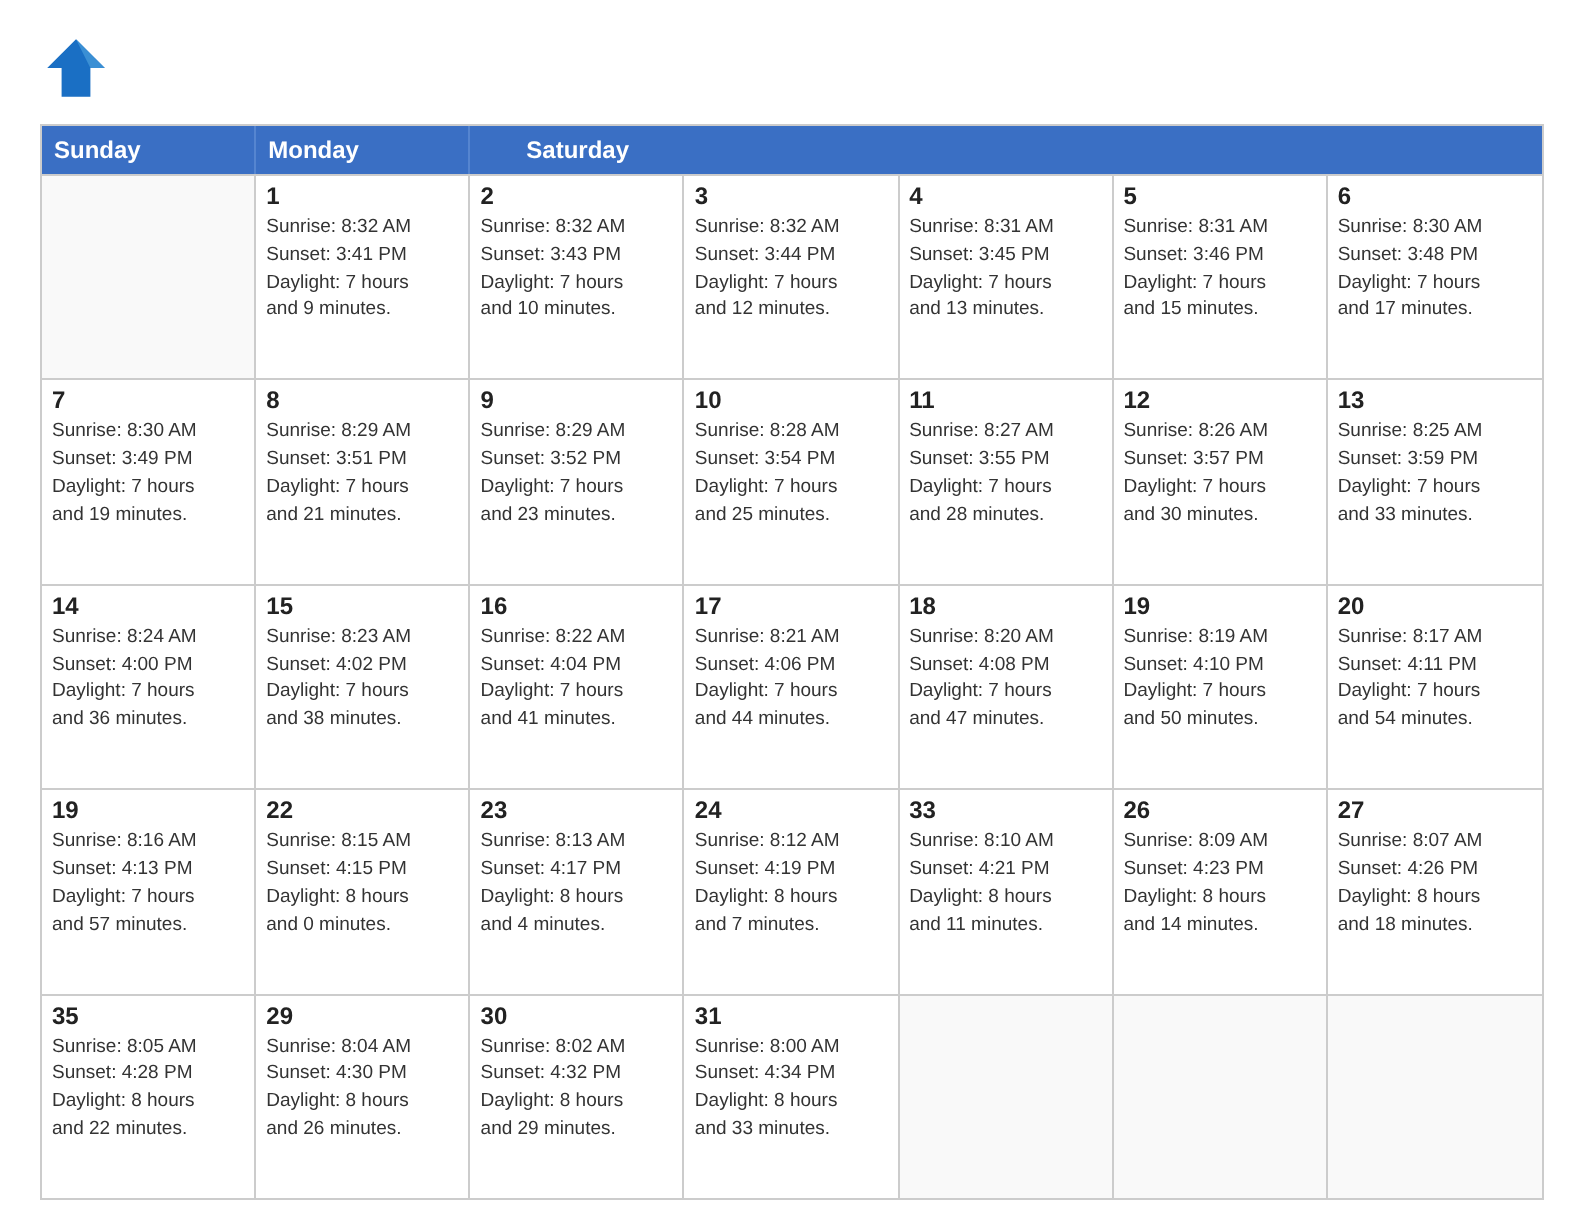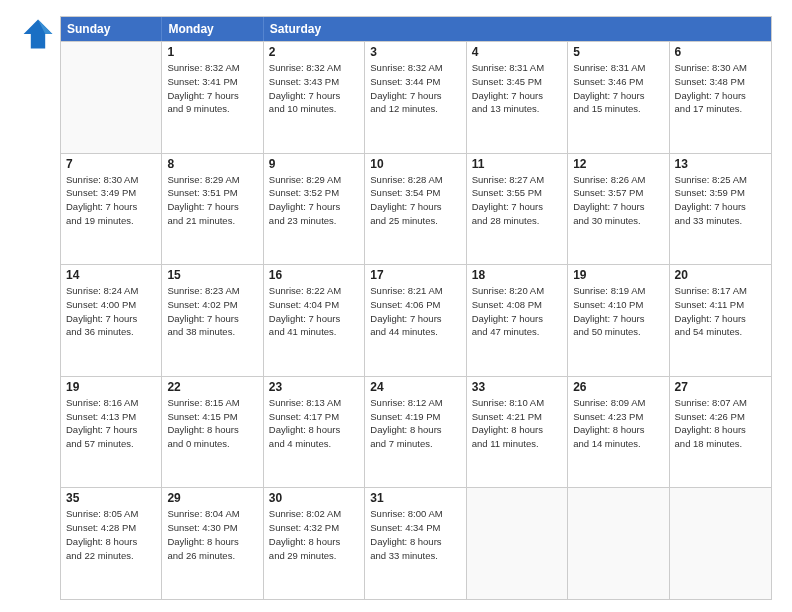--- a/index.html
+++ b/index.html
@@ -8,21 +8,21 @@
       height: 612px;
       font-family: Arial, sans-serif;
       background: #fff;
       overflow: hidden;
     }
     .page {
       width: 792px;
       height: 612px;
       padding: 16px 20px 12px 20px;
       display: flex;
-      flex-direction: row;
+      flex-direction: column;
     }
     .header {
       display: flex;
       justify-content: space-between;
       align-items: flex-start;
       margin-bottom: 10px;
     }
     .logo {
       display: flex;
       align-items: center;
@@ -71,21 +71,21 @@
       grid-template-columns: repeat(7, 1fr);
       background: #3a6fc4;
     }
     .cal-header-cell {
       color: #fff;
       font-size: 12px;
       font-weight: bold;
       padding: 5px 6px;
       border-right: 1px solid #5585d0;
     }
-    .cal-header-cell:last-child { border-right: none; }
+    .cal-header-cell:last-child { border-right: none; text-align: center; }
     .cal-body {
       flex: 1;
       display: flex;
       flex-direction: column;
     }
     .cal-week {
       display: grid;
       grid-template-columns: repeat(7, 1fr);
       flex: 1;
       border-top: 1px solid #ccc;

